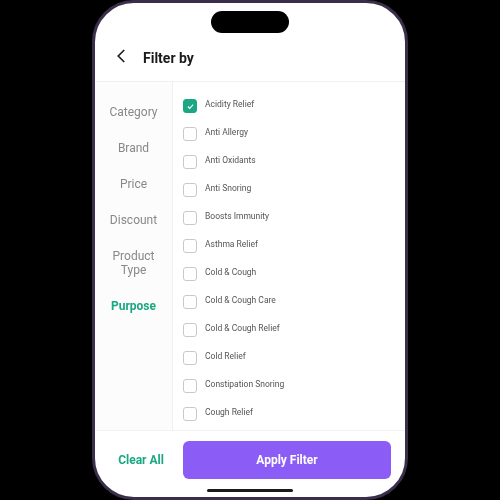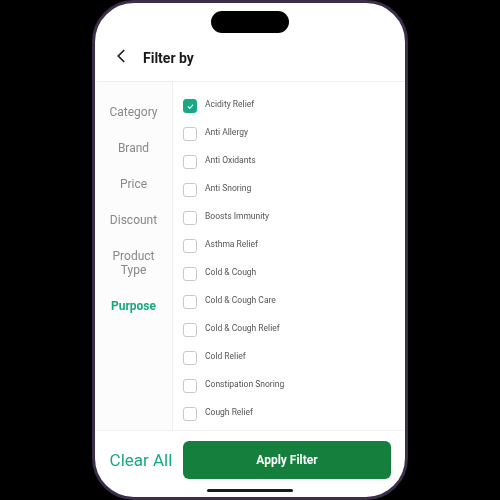--- a/index.html
+++ b/index.html
@@ -110,28 +110,28 @@
   .footer {
     display: flex;
     align-items: center;
     padding: 10px 14px 18px 14px;
     gap: 10px;
     border-top: 1px solid #f2f2f2;
   }
   .clear-btn {
     flex: 0 0 64px;
     text-align: center;
-    font-size: 17px;
-    font-weight: 400;
+    font-size: 12px;
+    font-weight: 700;
     color: #1aa783;
     cursor: pointer;
   }
   .apply-btn {
     flex: 1;
-    background: #15803d;
+    background: #8b5cf6;
     color: #fff;
     text-align: center;
     font-size: 12px;
     font-weight: 700;
     padding: 12px 0;
     border-radius: 6px;
     cursor: pointer;
   }
   .home-indicator {
     position: absolute;

